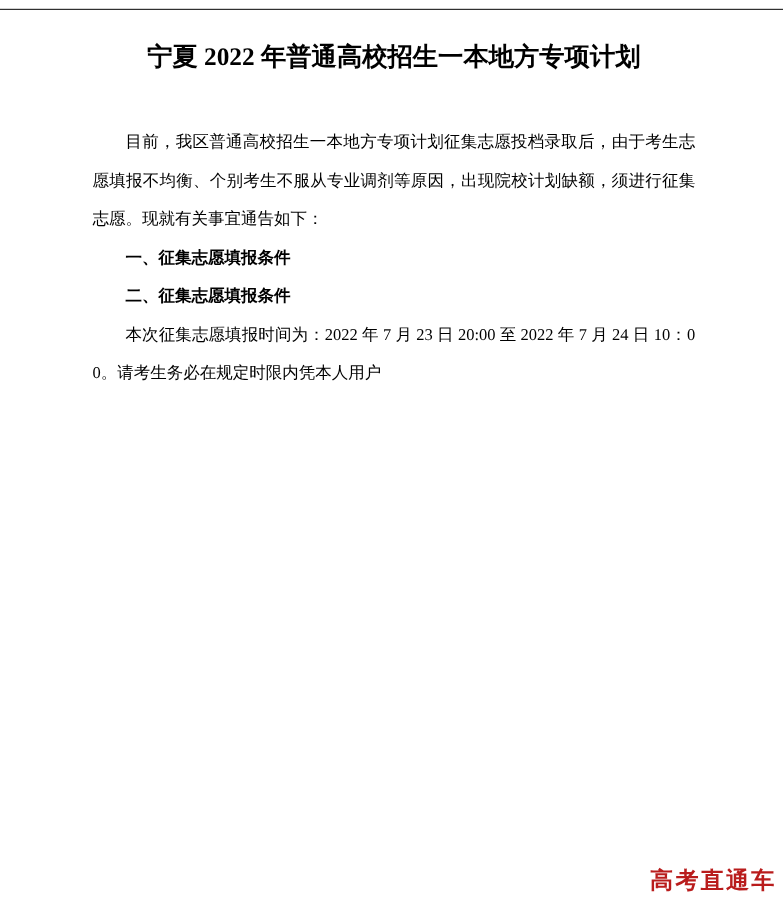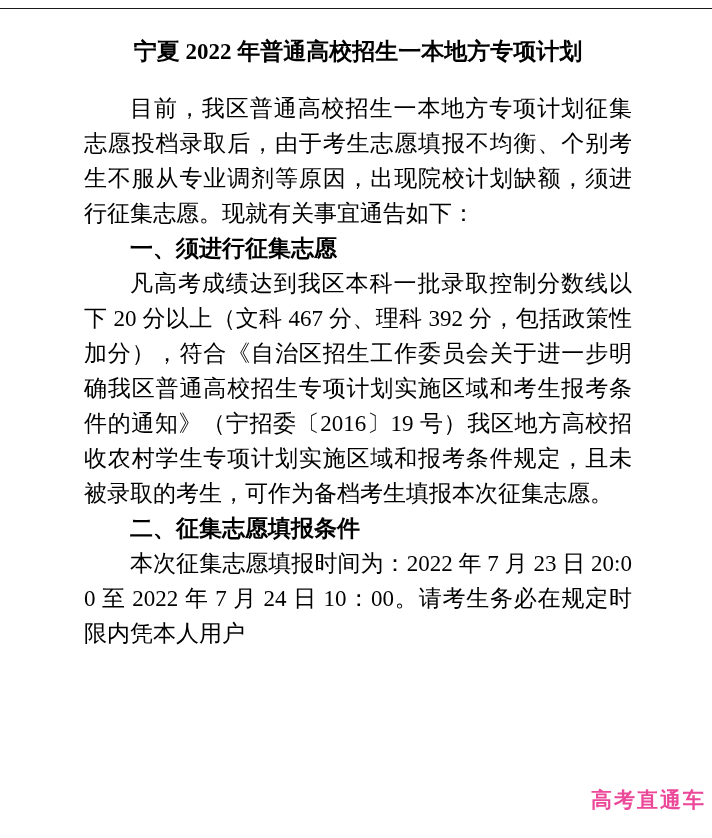--- a/index.html
+++ b/index.html
@@ -28,57 +28,56 @@
     position: absolute;
     left: 84px;
     top: 36px;
     width: 548px;
   }
   .doc-title {
     text-align: center;
     font-weight: bold;
     font-size: 23px;
     line-height: 31px;
-    margin: 0 0 24px 0;
+    margin: 0 0 46px 0;
   }
   .para {
     margin: 0;
-    font-size: 23px;
+    font-size: 15px;
     line-height: 35px;
     text-indent: 2em;
     text-align: justify;
     word-break: break-all;
   }
   .para.heading {
     font-weight: bold;
   }
   .watermark {
     position: absolute;
     right: 6px;
     bottom: 24px;
     font-size: 21px;
     font-weight: bold;
     letter-spacing: 2px;
-    color: #ec4899;
+    color: #b91c1c;
     text-shadow: 0 0 2px #ffffff;
     font-family: "Liberation Serif", "DejaVu Serif", serif;
   }
 </style>
 </head>
 <body>
 
 <div class="page">
   <div class="top-rule"></div>
 
   <div class="content">
     <h1 class="doc-title">
       <span>宁夏 2022 年普通高校招生一本地方专项计划</span><br>
     </h1>
 
     <p class="para">目前，我区普通高校招生一本地方专项计划征集志愿投档录取后，由于考生志愿填报不均衡、个别考生不服从专业调剂等原因，出现院校计划缺额，须进行征集志愿。现就有关事宜通告如下：</p>
-    <p class="para heading">一、须进行征集志愿</p>
-    <p class="para">凡高考成绩达到我区本科一批录取控制分数线以下 20 分以上（文科 467 分、理科 392 分，包括政策性加分），符合《自治区招生工作委员会关于进一步明确我区普通高校招生专项计划实施区域和考生报考条件的通知》（宁招委〔2016〕19 号）我区地方高校招收农村学生专项计划实施区域和报考条件规定，且未被录取的考生，可作为备档考生填报本次征集志愿。</p>
+    <p class="para heading">一、征集志愿填报条件</p>
     <p class="para heading">二、征集志愿填报条件</p>
     <p class="para">本次征集志愿填报时间为：2022 年 7 月 23 日 20:00 至 2022 年 7 月 24 日 10：00。请考生务必在规定时限内凭本人用户</p>
   </div>
 
   <div class="watermark">高考直通车</div>
 </div>
 
 </body></html>

